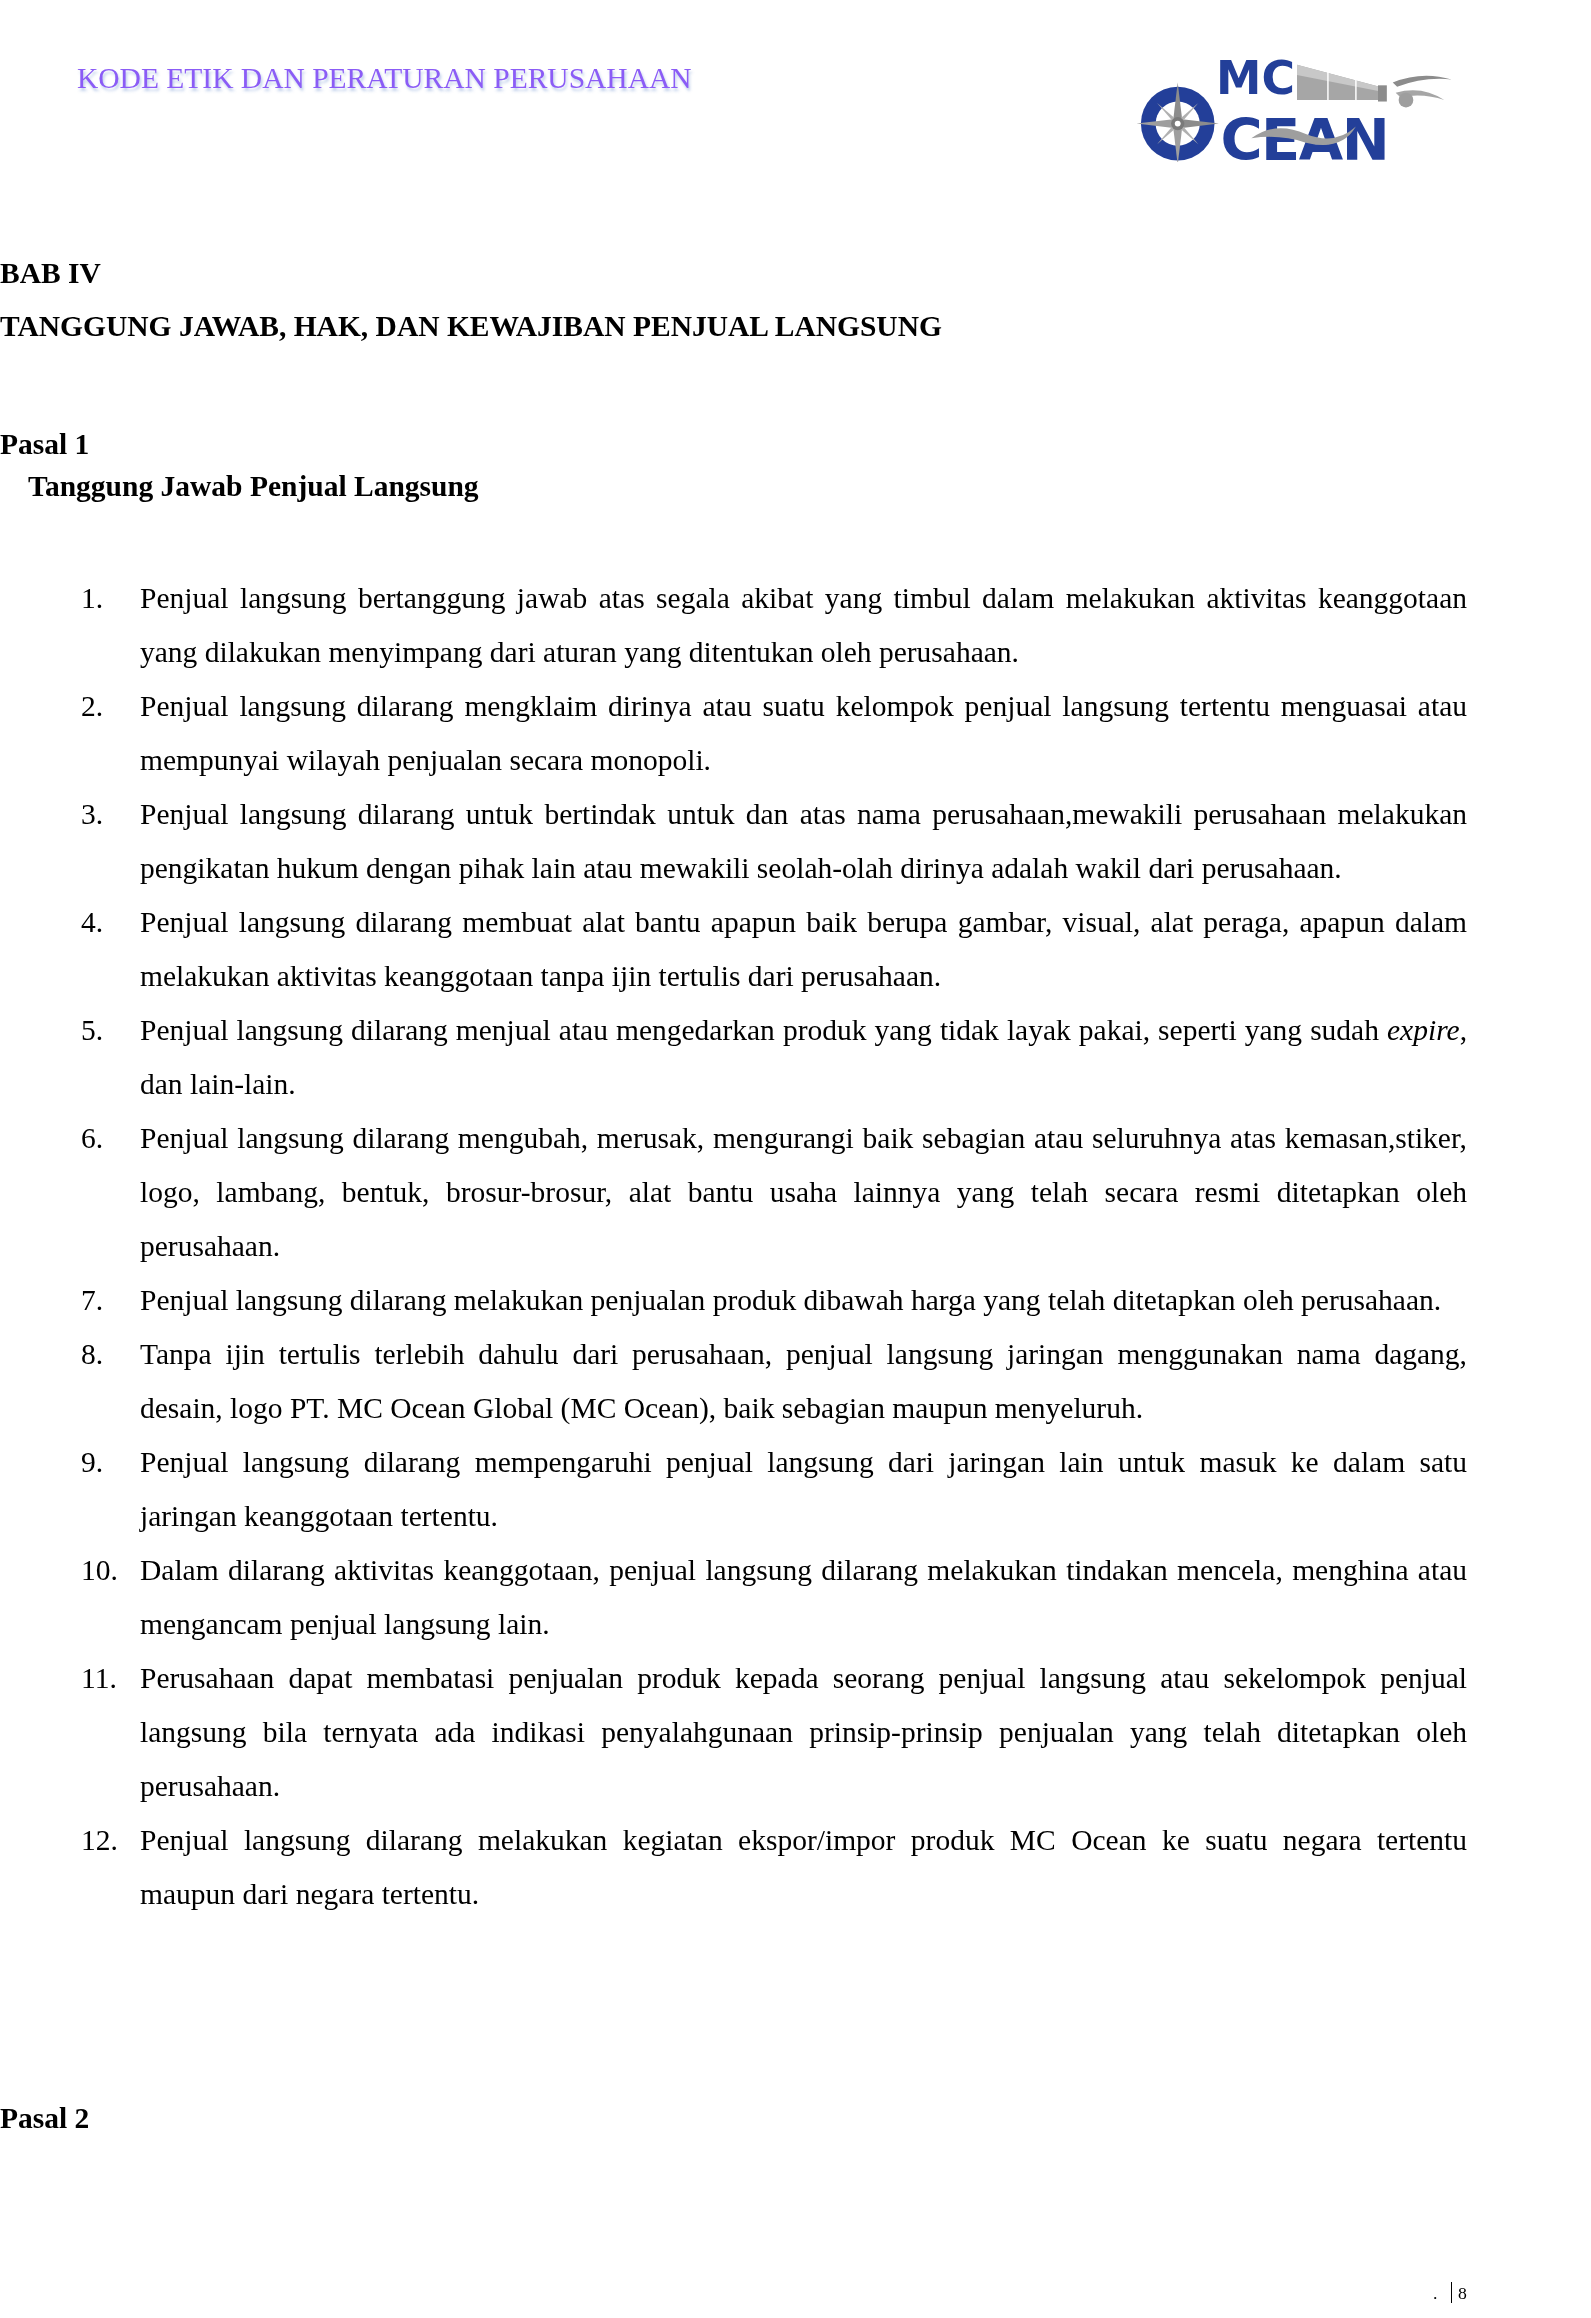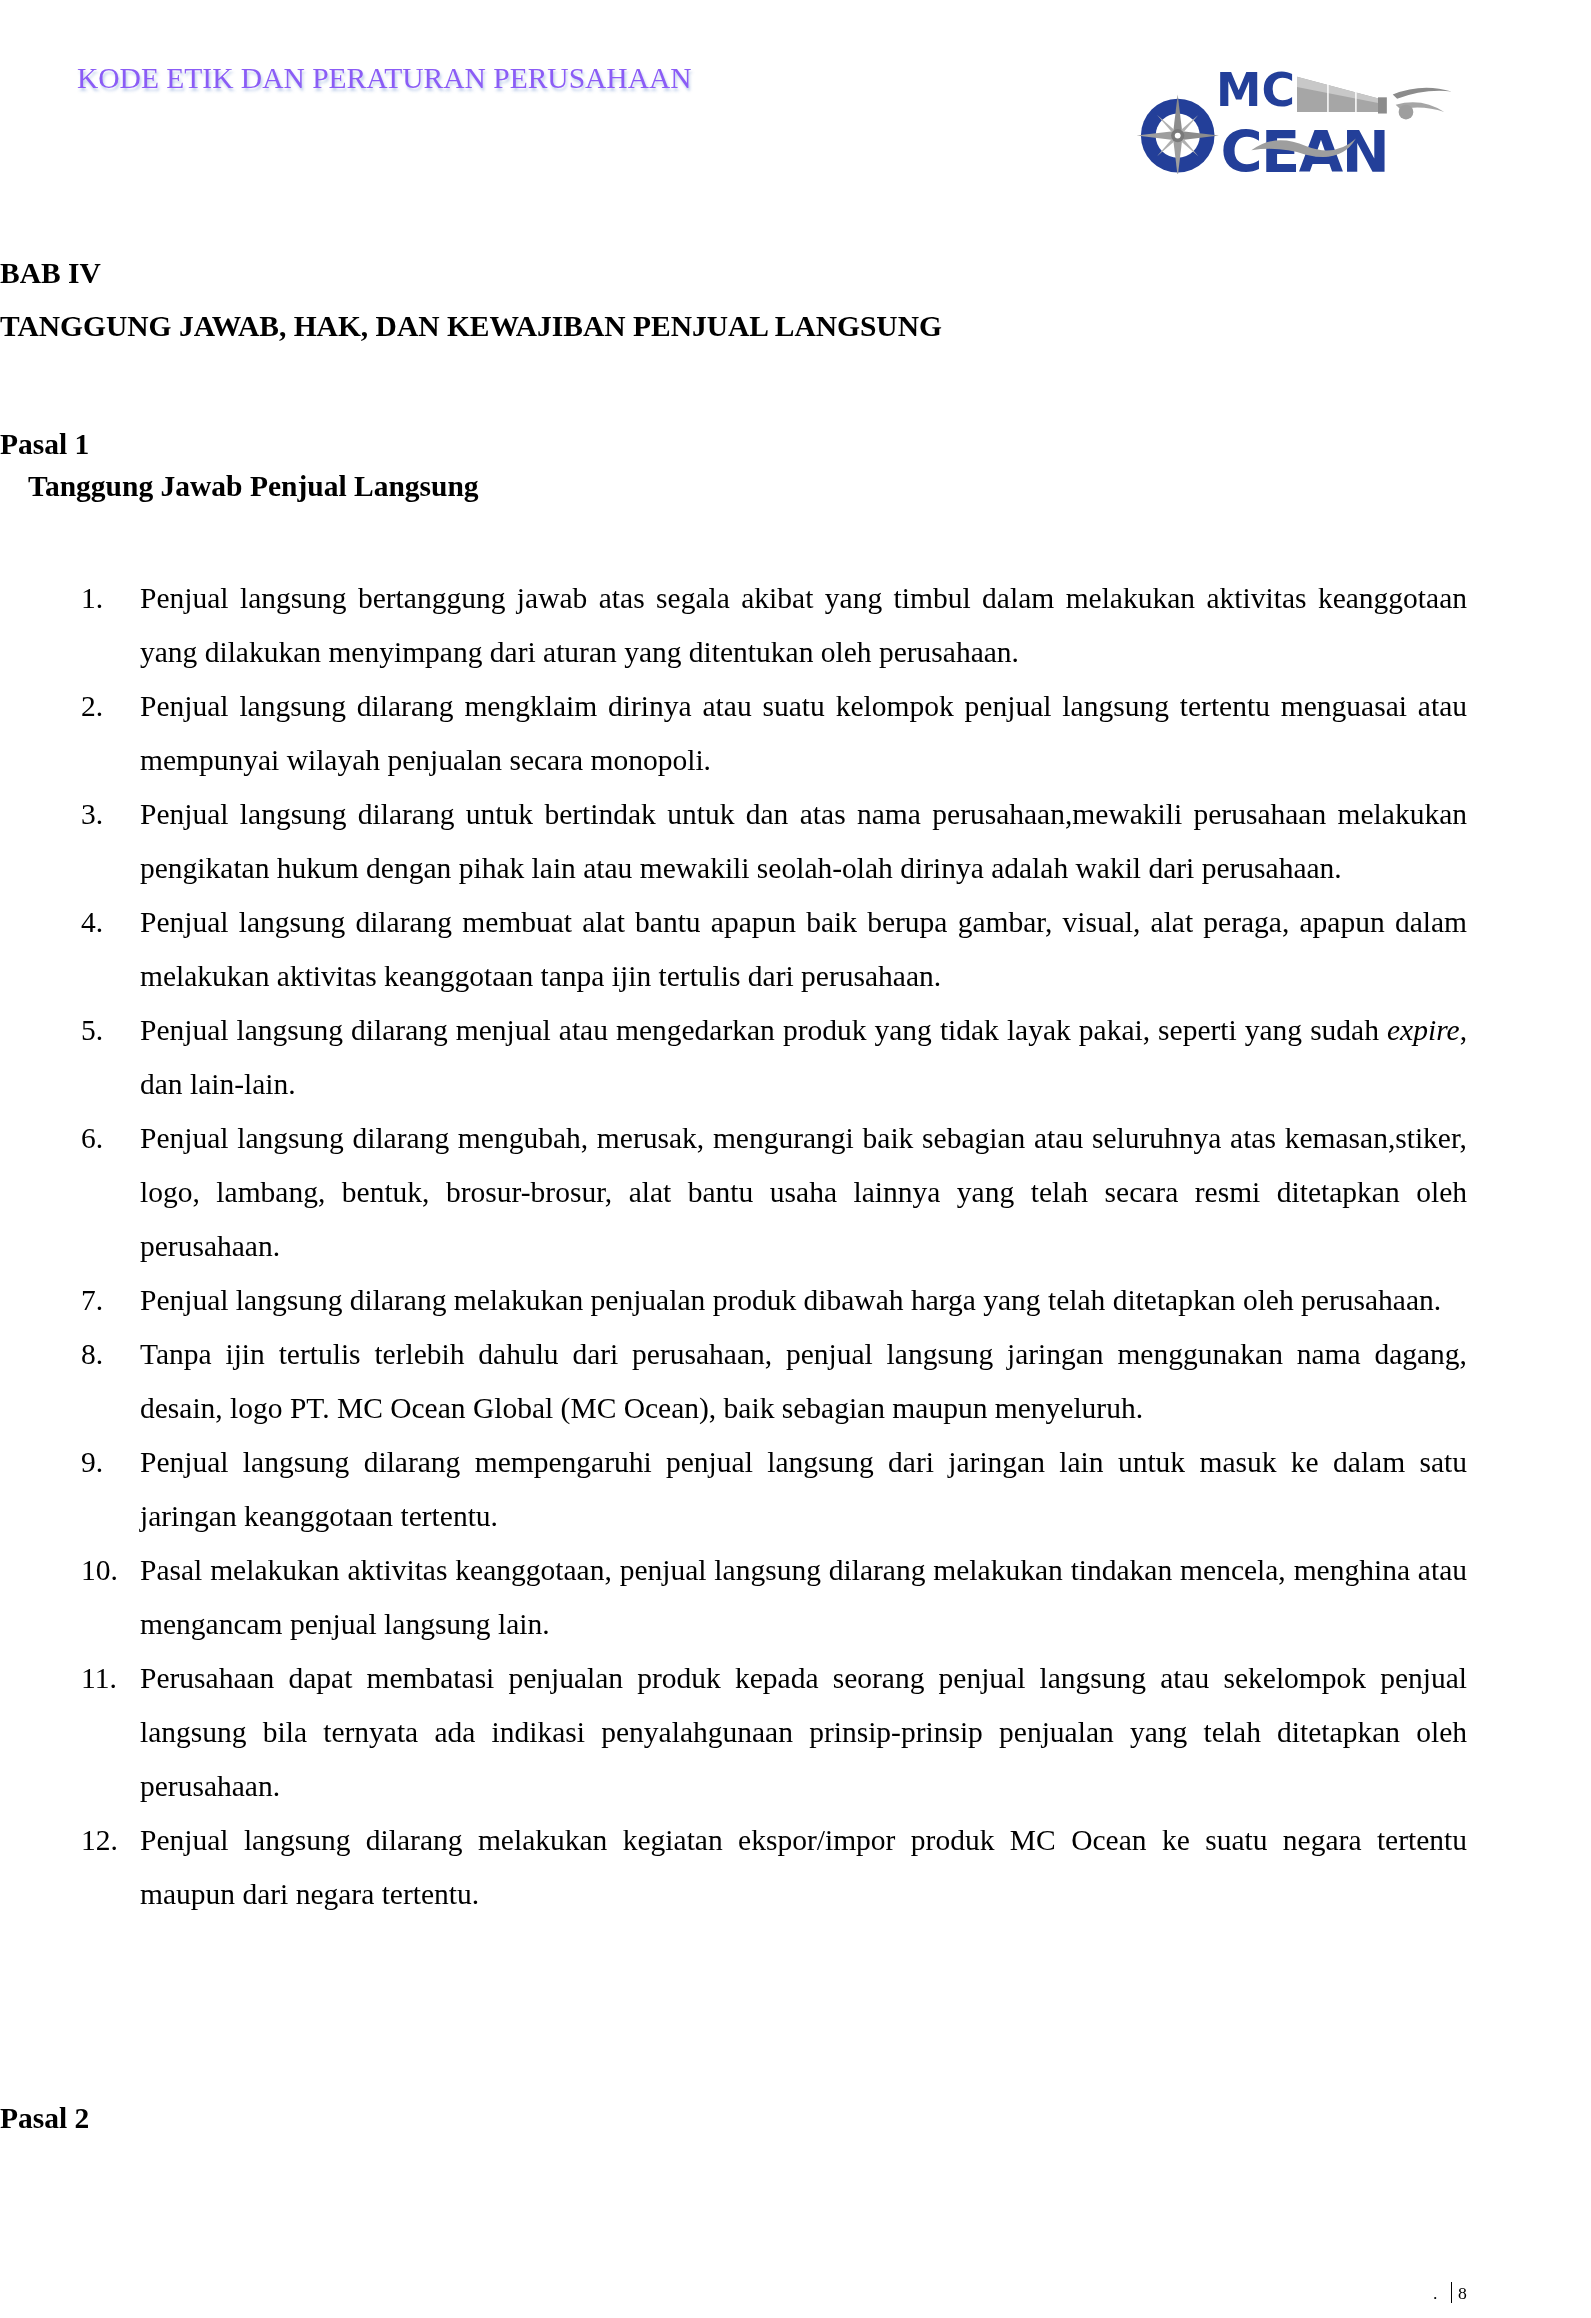--- a/index.html
+++ b/index.html
@@ -1,20 +1,20 @@
 <!DOCTYPE html>
 <html style="font-size:11.8px"><head>
   <meta charset="utf-8">
   <style>
     html, body { margin: 0; padding: 0; background: #ffffff; }
     body { width: 1592px; height: 2319px; position: relative; overflow: hidden;
       font-family: "Liberation Serif", "DejaVu Serif", serif; color: #000; }
     .header-title { position: absolute; left: 77px; top: 62px; font-size: 29.5px; color: #8b5cf6;
       text-shadow: 1.5px 2.9px 2.9px rgba(68,114,196,0.35); letter-spacing: 0px; white-space: nowrap; }
-    .logo { position: absolute; left: 1135px; top: 56px; width: 324px; height: 118px; text-align: right; }
+    .logo { position: absolute; left: 1135px; top: 44px; width: 324px; height: 118px; text-align: right; }
     .center { position: absolute; left: 0; width: 1592px; text-align: left; font-weight: bold; font-size: 29.5px; white-space: nowrap; }
     .list { position: absolute; left: 81px; top: 571px; width: 1386px; margin: 0; padding: 0; list-style: none; }
     .item { position: relative; padding-left: 59px; font-size: 29.5px; line-height: 54px; text-align: justify; }
     .num { position: absolute; left: 0; top: 0; width: 59px; }
     .item-text { display: block; }
     .page-num { position: absolute; left: 1433px; top: 2282px; font-size: 17.7px; white-space: nowrap; }
     .page-num .sep { display: inline-block; width: 1.5px; height: 20.6px; background: #000; vertical-align: -3.7px; margin: 0 5.9px 0 13.3px; }
   </style>
 </head>
 <body>
@@ -100,21 +100,21 @@
   <li class="item">
       <span class="num">8.</span>
       <span class="item-text">Tanpa ijin tertulis terlebih dahulu dari perusahaan, penjual langsung jaringan menggunakan nama dagang, desain, logo PT. MC Ocean Global (MC Ocean), baik sebagian maupun menyeluruh.</span>
     </li>
   <li class="item">
       <span class="num">9.</span>
       <span class="item-text">Penjual langsung dilarang mempengaruhi penjual langsung dari jaringan lain untuk masuk ke dalam satu jaringan keanggotaan tertentu.</span>
     </li>
   <li class="item">
       <span class="num">10.</span>
-      <span class="item-text">Pasal melakukan aktivitas keanggotaan, penjual langsung dilarang melakukan tindakan mencela, menghina atau mengancam penjual langsung lain.</span>
+      <span class="item-text">Dalam dilarang aktivitas keanggotaan, penjual langsung dilarang melakukan tindakan mencela, menghina atau mengancam penjual langsung lain.</span>
     </li>
   <li class="item">
       <span class="num">11.</span>
       <span class="item-text">Perusahaan dapat membatasi penjualan produk kepada seorang penjual langsung atau sekelompok penjual langsung bila ternyata ada indikasi penyalahgunaan prinsip-prinsip penjualan yang telah ditetapkan oleh perusahaan.</span>
     </li>
   <li class="item">
       <span class="num">12.</span>
       <span class="item-text">Penjual langsung dilarang melakukan kegiatan ekspor/impor produk MC Ocean ke suatu negara tertentu maupun dari negara tertentu.</span>
     </li>
 </ol>

